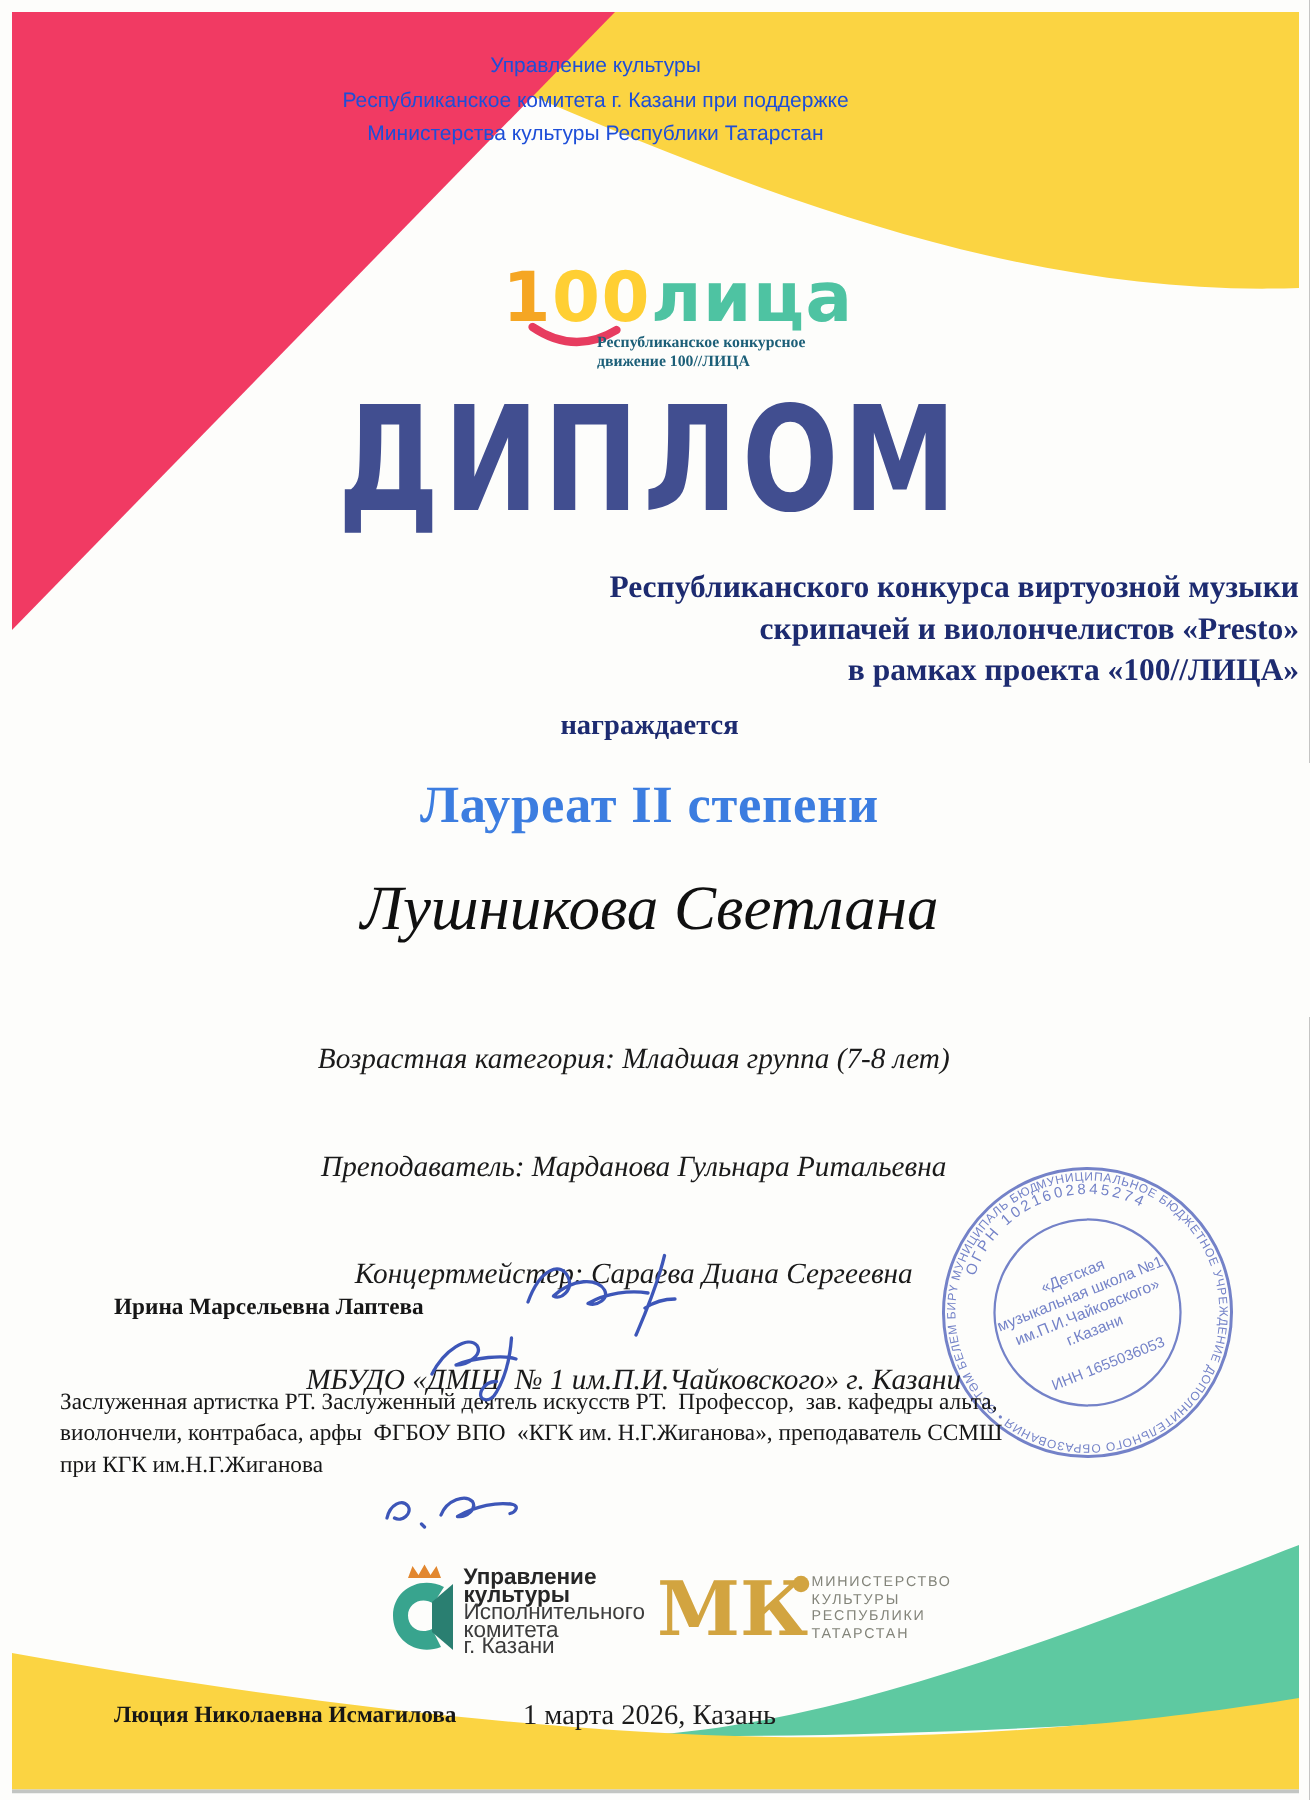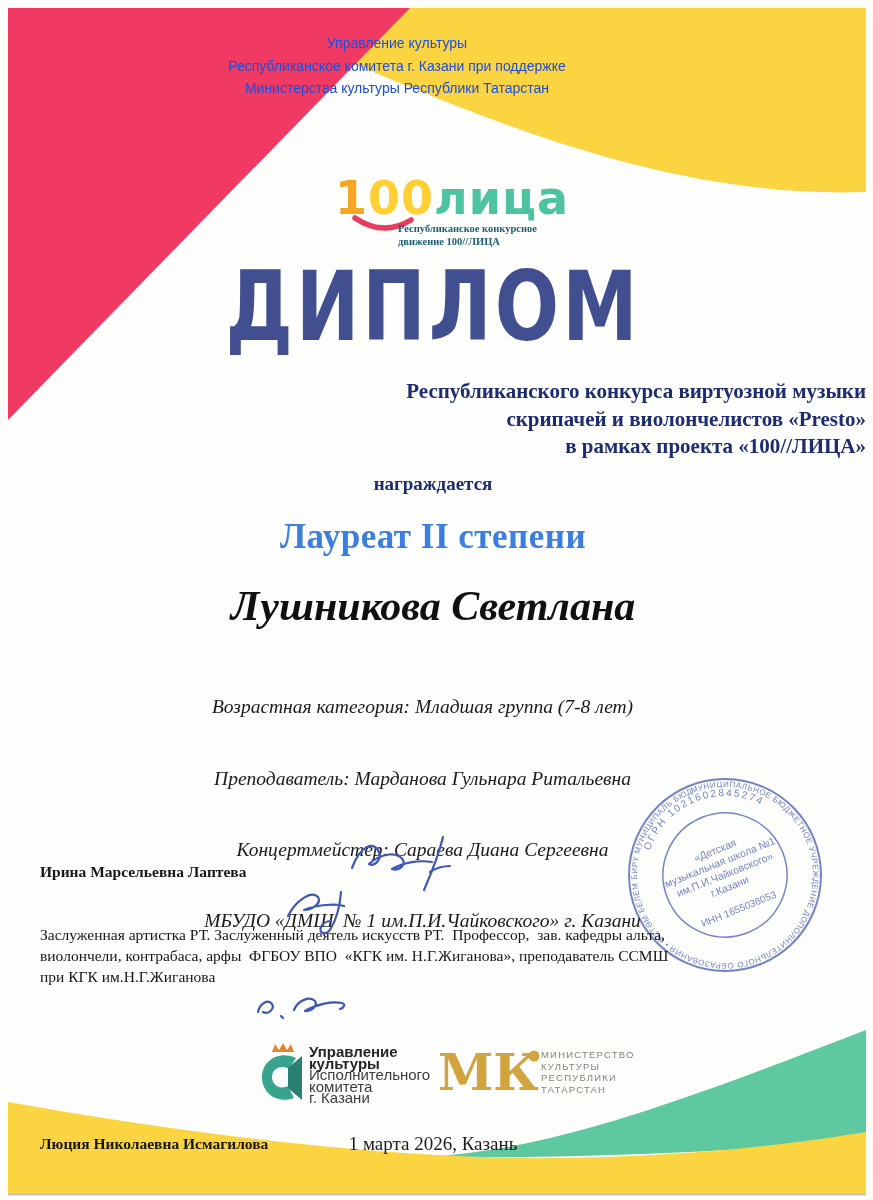--- a/index.html
+++ b/index.html
@@ -49,35 +49,35 @@
   .awarded{
     top:473px;left:0;width:866px;text-align:center;
     font-weight:bold;font-size:19px;color:#1d2b70;
   }
   .award-title{
     top:517px;left:0;width:866px;text-align:center;
     font-weight:bold;font-size:35px;color:#3c7de0;letter-spacing:.5px;
   }
   .recipient{
     top:582px;left:0;width:866px;text-align:center;
-    font-weight:bold;font-style:italic;font-size:42px;color:#101010;
+    font-weight:normal;font-style:italic;font-size:42px;color:#101010;
   }
   .details{
     top:648px;left:0;width:845px;text-align:center;
     font-style:italic;font-size:19.5px;line-height:23.7px;color:#1a1a1a;
     white-space:pre-wrap;
   }
 
   
   .jury{
     top:777px;left:40px;width:645px;
     font-size:15.5px;line-height:21px;color:#161616;white-space:pre-wrap;
   }
   .jury-member + .jury-member{margin-top:20px;}
-  .jury-name{font-weight:bold;}
+  .jury-name{font-weight:bold;margin-left:36px;}
 
   
   .stamp{
     top:762px;left:612px;width:226px;height:226px;
     transform:rotate(-22deg);opacity:.82;z-index:1;
   }
   .stamp text{fill:#5668bd;font-family:"Liberation Sans",sans-serif;}
 
   
   .kazan-logo-glyph{top:1042px;left:258px;}

